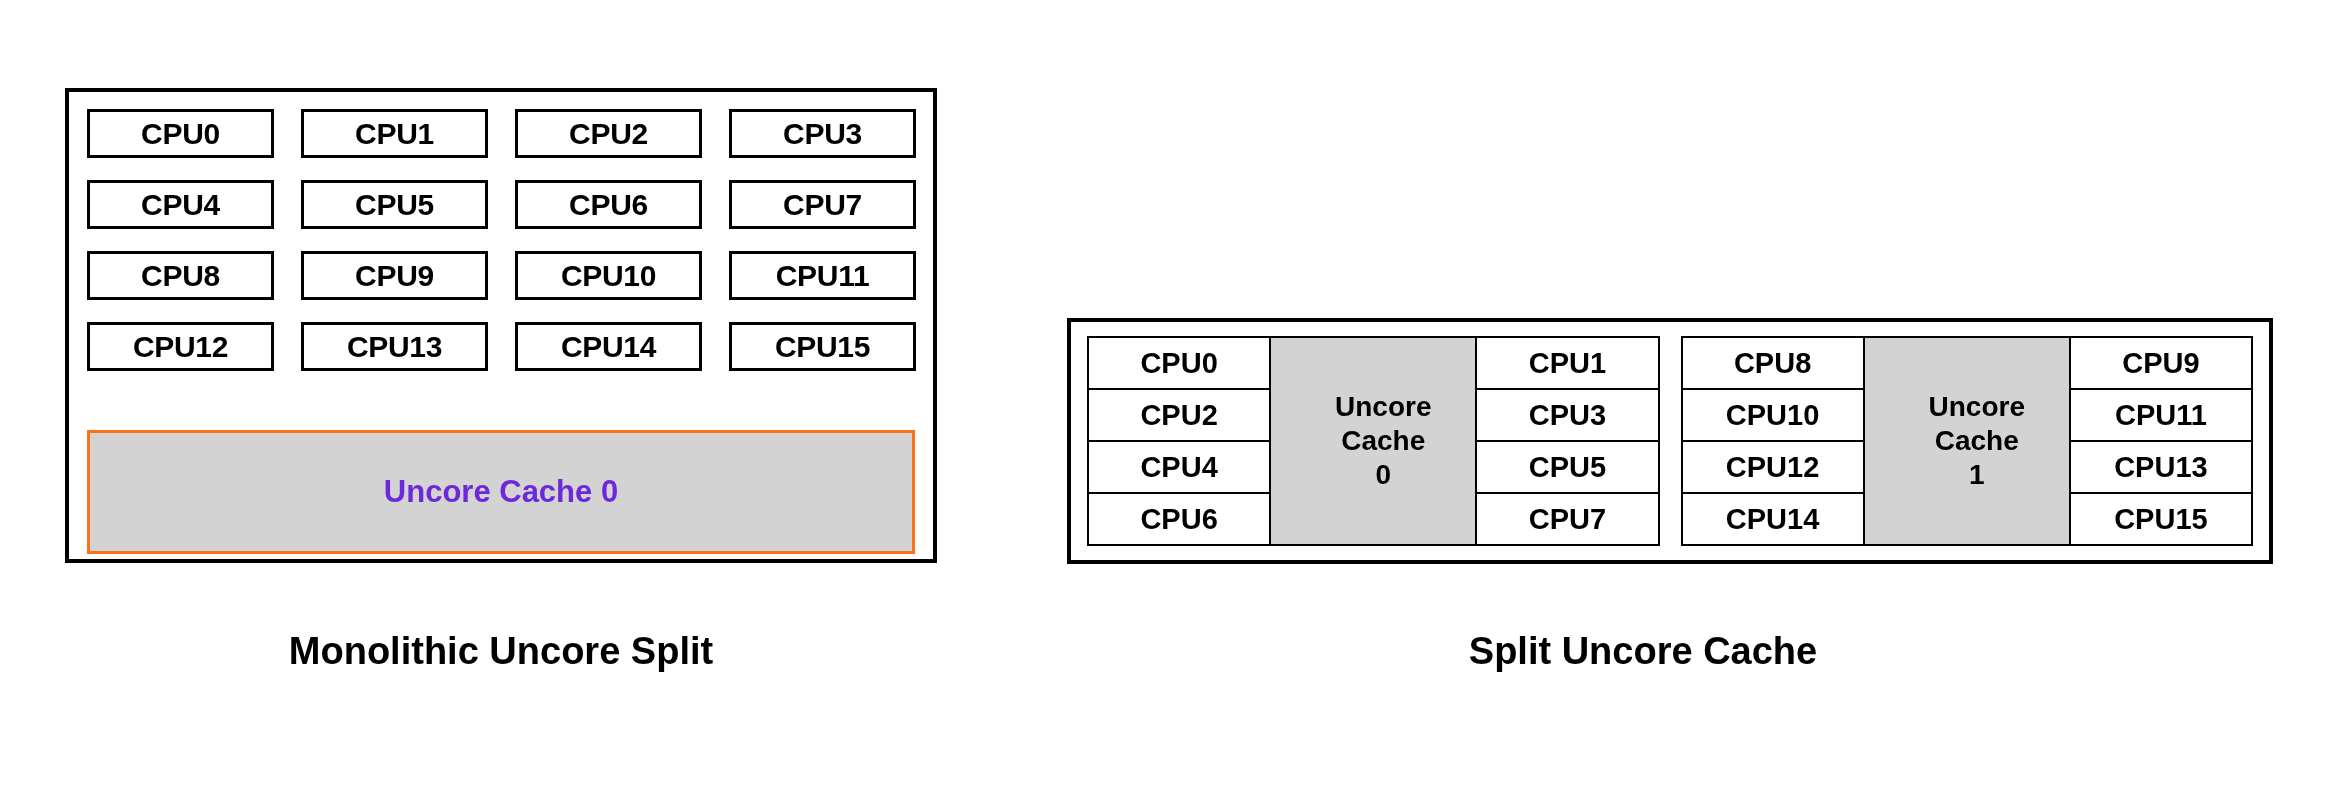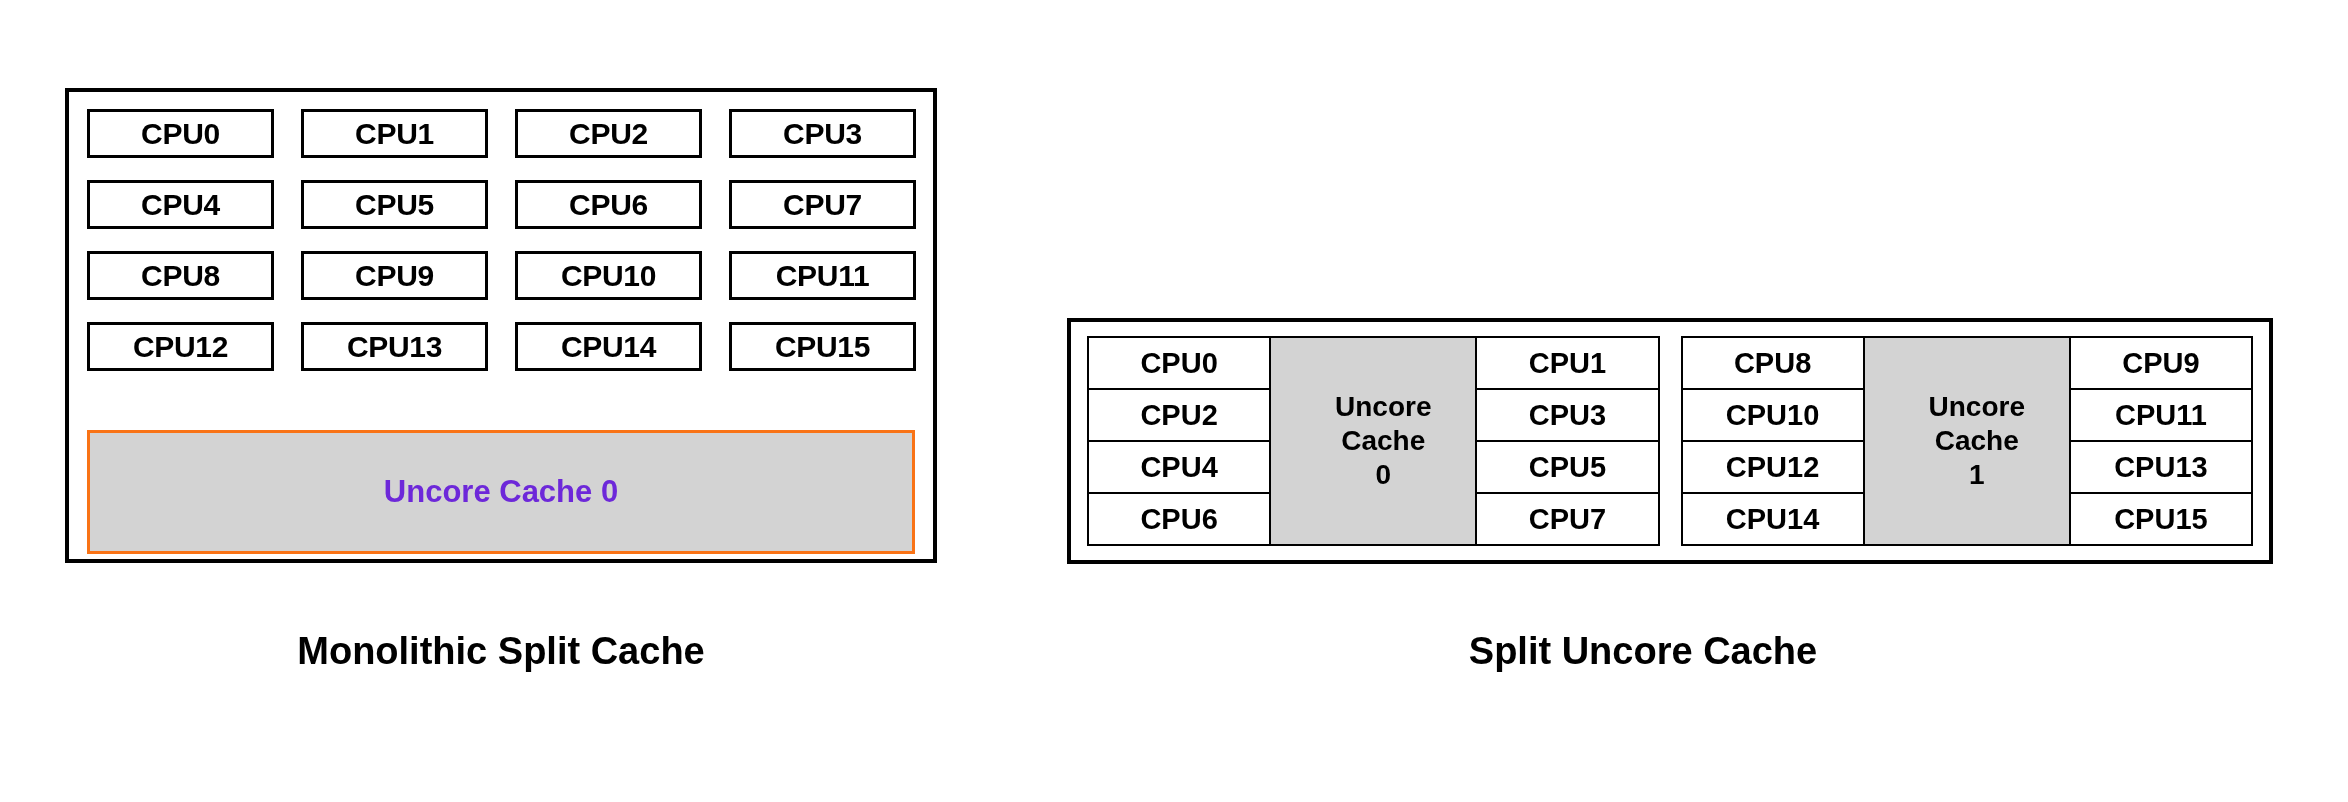--- a/index.html
+++ b/index.html
@@ -177,21 +177,21 @@
     <div class="cpu-box">CPU11</div>
     <div class="cpu-box">CPU12</div>
     <div class="cpu-box">CPU13</div>
     <div class="cpu-box">CPU14</div>
     <div class="cpu-box">CPU15</div>
   </div>
 
   <div class="mono-cache">Uncore Cache 0</div>
 </div>
 
-<div class="caption caption-mono">Monolithic Split Cache</div>
+<div class="caption caption-mono">Monolithic Uncore Split</div>
 
 <div class="split-figure">
   <div class="split-outer"></div>
 
   <div class="clusters">
 
     <div class="cluster">
       <div class="cpu-col">
         <div class="cpu-cell">CPU0</div>
         <div class="cpu-cell">CPU2</div>

